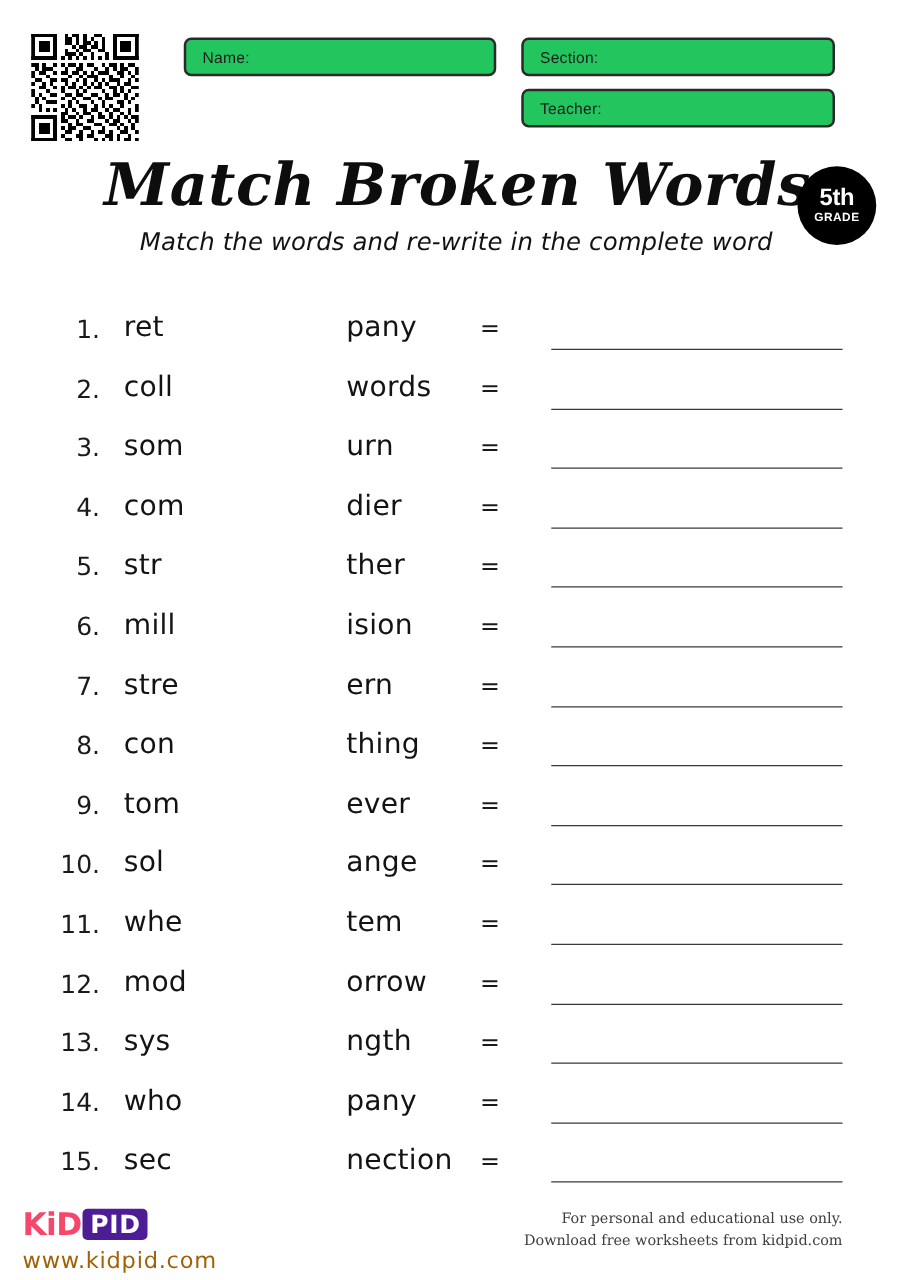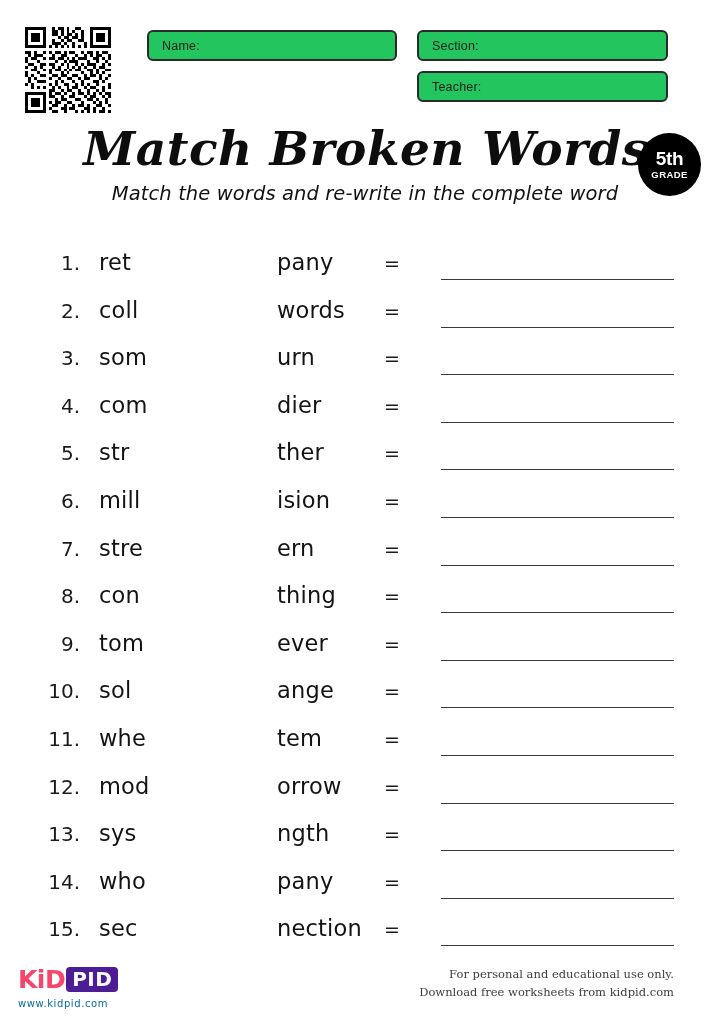--- a/index.html
+++ b/index.html
@@ -154,22 +154,22 @@
     color: #ffffff;
     background: #4c1d95;
     border-radius: 4px;
     padding: 2px 6px 3px 6px;
     letter-spacing: 0.5px;
     line-height: 1;
     margin-left: 1px;
   }
   .logo-url {
     font-family: "DejaVu Sans", sans-serif;
-    font-size: 10px;
-    color: #0369a1;
+    font-size: 18px;
+    color: #a16207;
     letter-spacing: 0.6px;
     margin-top: 6px;
   }
 
   .credit {
     position: absolute;
     right: 50px;
     top: 8px;
     text-align: right;
     font-family: "DejaVu Serif", serif;

